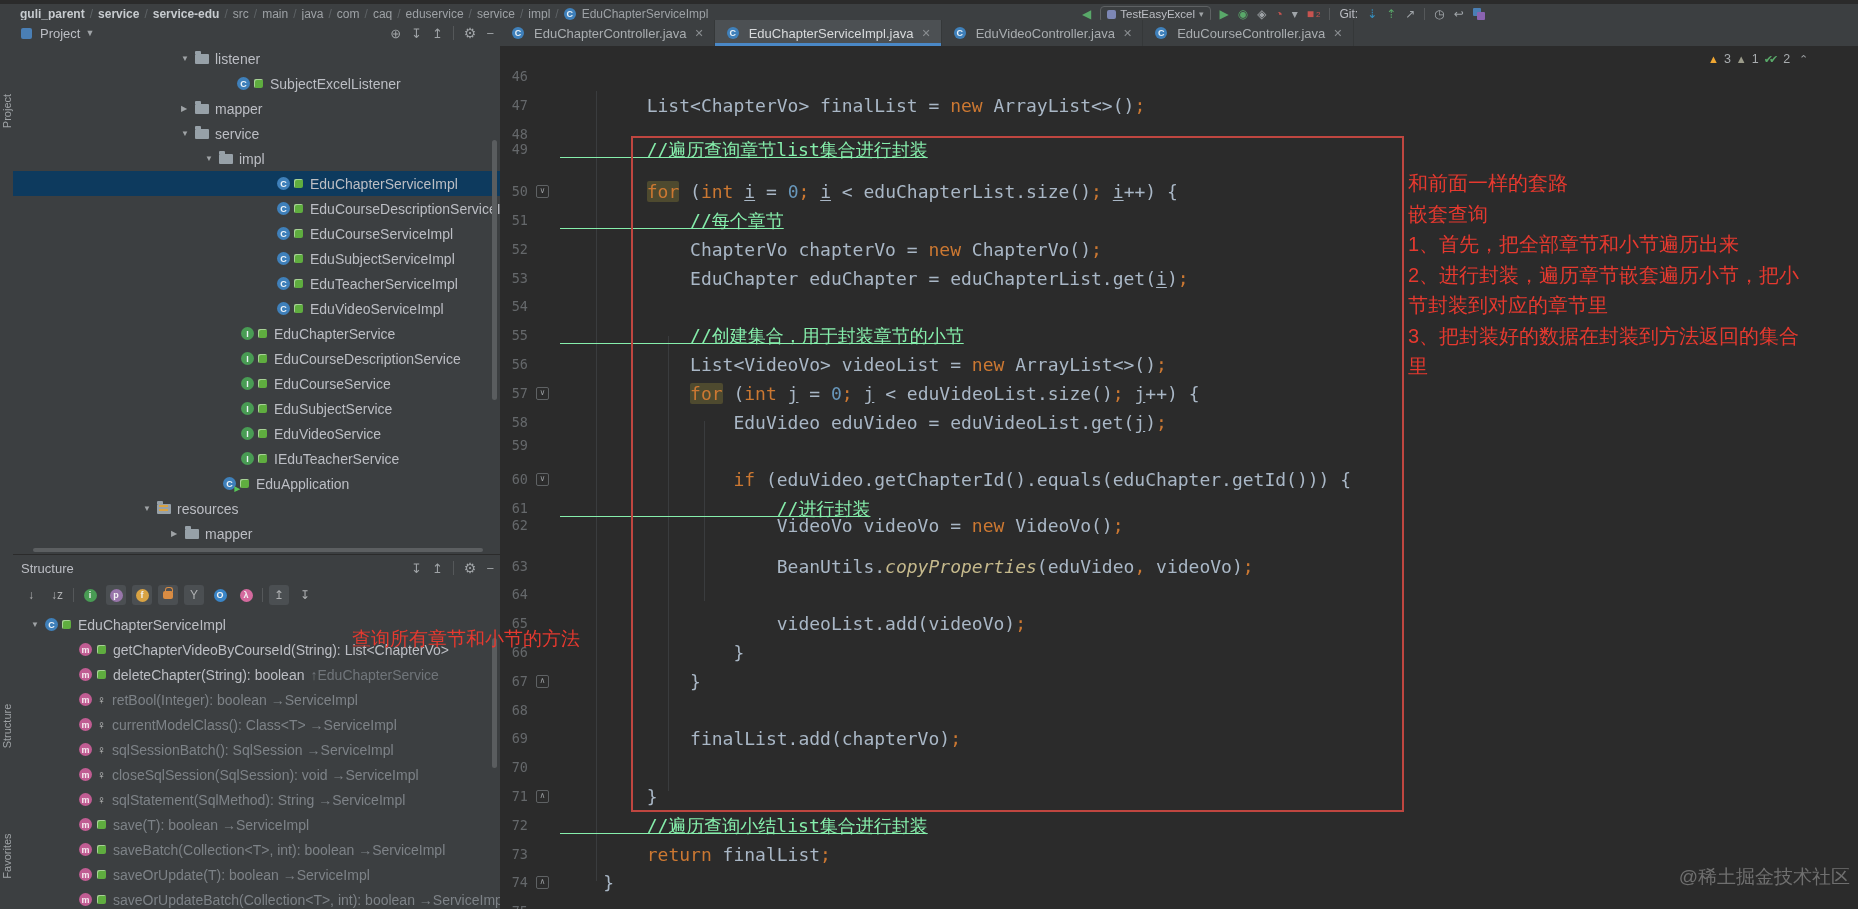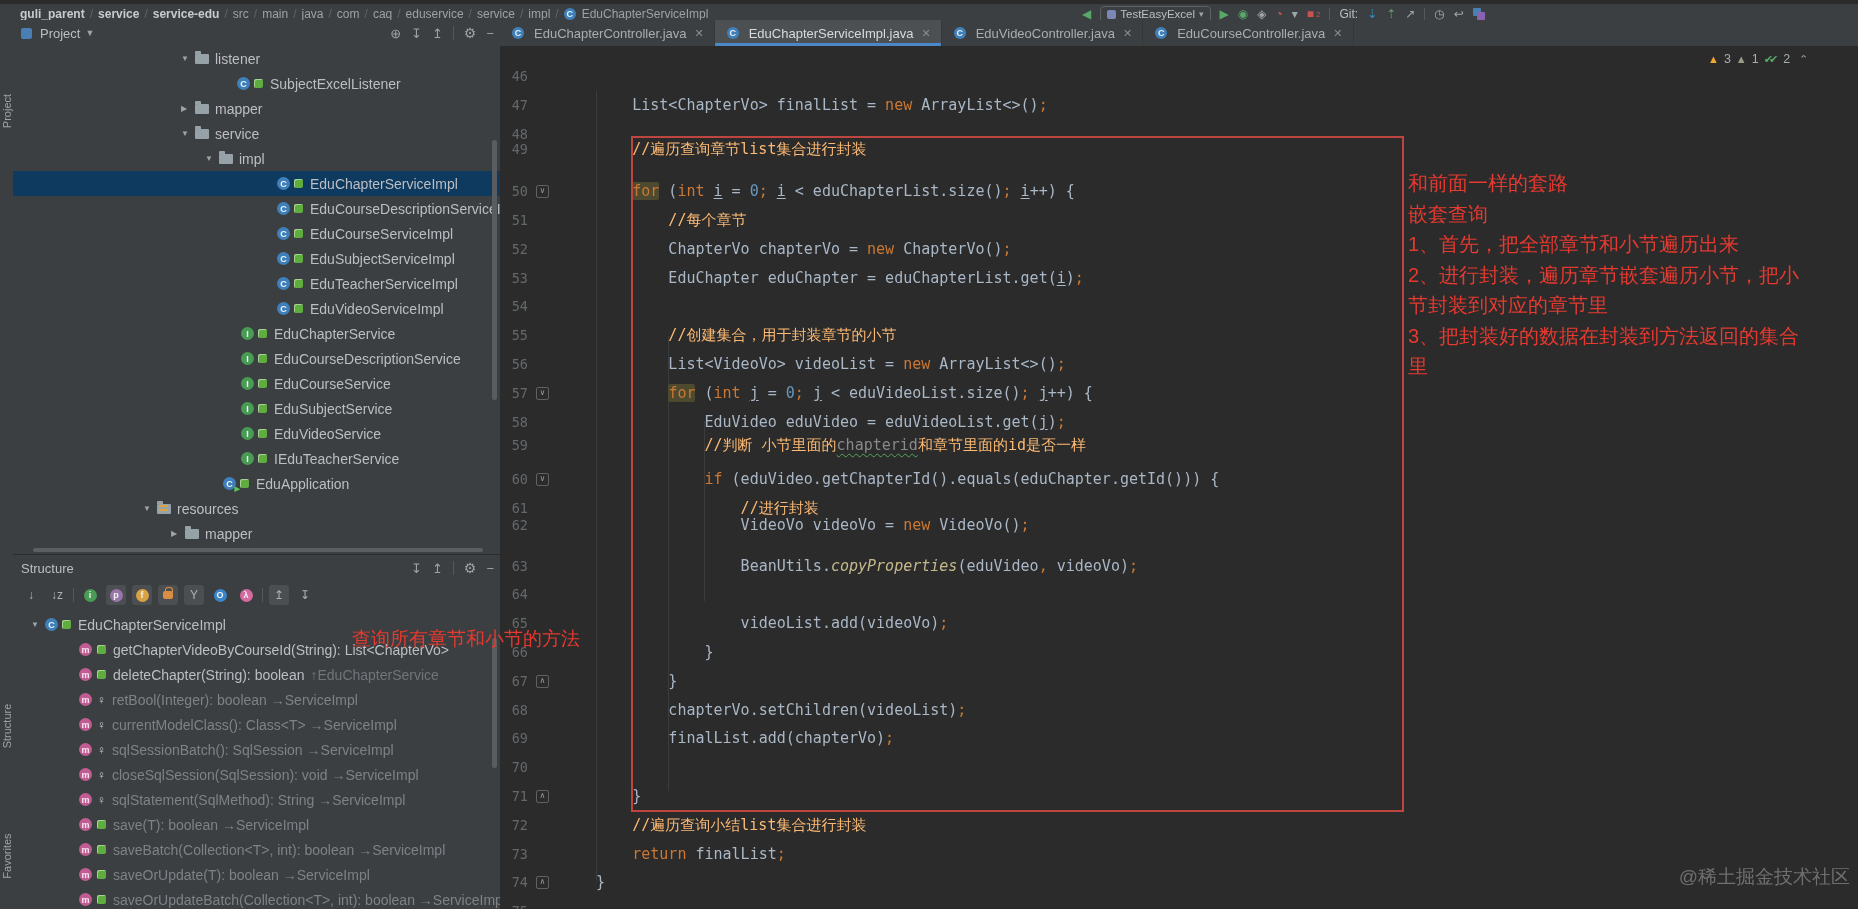--- a/index.html
+++ b/index.html
@@ -80,24 +80,24 @@
   .tab .x{color:#8a8e91;font-size:11px;margin-left:2px;}
   .tab.active{background:#4c5053;color:#d8dadc;box-shadow:inset 0 -3px 0 #4a88c7;}
   #editor{position:absolute;left:500px;top:46px;width:1358px;height:863px;background:#2b2b2b;}
   .guide{position:absolute;width:1px;background:#3a3c3e;}
   .crow{position:absolute;left:0;width:1358px;height:29px;}
   .lnum{position:absolute;left:0;top:0;width:28px;height:29px;line-height:29px;text-align:right;
         font-family:"DejaVu Sans Mono",monospace;font-size:13.5px;color:#65686b;}
   .fold{position:absolute;left:36px;top:8px;width:11px;height:11px;border:1px solid #5f6264;border-radius:2px;
         color:#9a9da0;font-size:8px;line-height:10px;text-align:center;}
   .codeln{position:absolute;left:60px;top:0;height:29px;line-height:29px;white-space:pre;
-        font-family:"DejaVu Sans Mono",monospace;font-size:15px;color:#a9b7c6;}
+        font-family:"DejaVu Sans Mono",monospace;font-size:18px;color:#a9b7c6;}
   .tk-k{color:#cc7832;}
   .tk-kh{color:#cc7832;background:#4e4a2f;border-radius:2px;}
-  .tk-c{color:#fdba74;}
+  .tk-c{color:#86efac;text-decoration:underline;}
   .tk-cs{color:#8a8a8a;text-decoration:underline wavy #55a55e 1px;text-underline-offset:3px;}
   .tk-n{color:#6897bb;}
   .tk-s{color:#cc7832;}
   .tk-im{color:#c5b98c;font-style:italic;}
   .tk-u{text-decoration:underline;text-underline-offset:2px;}
   
   #redbox{position:absolute;left:631px;top:136px;width:769px;height:672px;border:2px solid #bf4640;}
   #sidenote{position:absolute;left:1408px;top:168px;width:470px;font-size:20px;line-height:30.5px;color:#e6392f;}
   #stnote{position:absolute;left:352px;top:626px;font-size:19px;color:#e6392f;white-space:nowrap;}
   #watermark{position:absolute;left:1590px;top:864px;width:260px;text-align:right;font-size:19px;color:#6f6f6f;}
@@ -489,21 +489,20 @@
           <span class="lnum">57</span>
           <span class="fold">∨</span>
           <span class="codeln"><span class="tk-p">            </span><span class="tk-kh">for</span><span class="tk-p"> (</span><span class="tk-k">int</span><span class="tk-p"> </span><span class="tk-u">j</span><span class="tk-p"> = </span><span class="tk-n">0</span><span class="tk-s">;</span><span class="tk-p"> </span><span class="tk-u">j</span><span class="tk-p"> &lt; eduVideoList.size()</span><span class="tk-s">;</span><span class="tk-p"> </span><span class="tk-u">j</span><span class="tk-p">++) {</span></span>
         </div>
         <div class="crow" style="top: 361.6px;">
           <span class="lnum">58</span>
           <span class="codeln"><span class="tk-p">                EduVideo eduVideo = eduVideoList.get(</span><span class="tk-u">j</span><span class="tk-p">)</span><span class="tk-s">;</span></span>
         </div>
         <div class="crow" style="top: 385px; padding-left: 32px;">
           <span class="lnum">59</span>
-          <span class="codeln"><span class="tk-c">                //判断 小节里面的</span><span class="tk-cs">chapterid</span><span class="tk-c">和章节里面的id是否一样</span></span>
         </div>
         <div class="crow" style="top: 419.2px;">
           <span class="lnum">60</span>
           <span class="fold">∨</span>
           <span class="codeln"><span class="tk-p">                </span><span class="tk-k">if</span><span class="tk-p"> (eduVideo.getChapterId().equals(eduChapter.getId())) {</span></span>
         </div>
         <div class="crow" style="top: 448px;">
           <span class="lnum">61</span>
           <span class="codeln"><span class="tk-c">                    //进行封装</span></span>
         </div>
@@ -526,21 +525,20 @@
           <span class="lnum">66</span>
           <span class="codeln"><span class="tk-p">                }</span></span>
         </div>
         <div class="crow" style="top: 620.8px;">
           <span class="lnum">67</span>
           <span class="fold">∧</span>
           <span class="codeln"><span class="tk-p">            }</span></span>
         </div>
         <div class="crow" style="top: 649.6px;">
           <span class="lnum">68</span>
-          <span class="codeln"><span class="tk-p">            chapterVo.setChildren(videoList)</span><span class="tk-s">;</span></span>
         </div>
         <div class="crow" style="top: 678.4px;">
           <span class="lnum">69</span>
           <span class="codeln"><span class="tk-p">            finalList.add(chapterVo)</span><span class="tk-s">;</span></span>
         </div>
         <div class="crow" style="top: 707.2px;">
           <span class="lnum">70</span>
           <span class="codeln"></span>
         </div>
         <div class="crow" style="top: 736px;">

